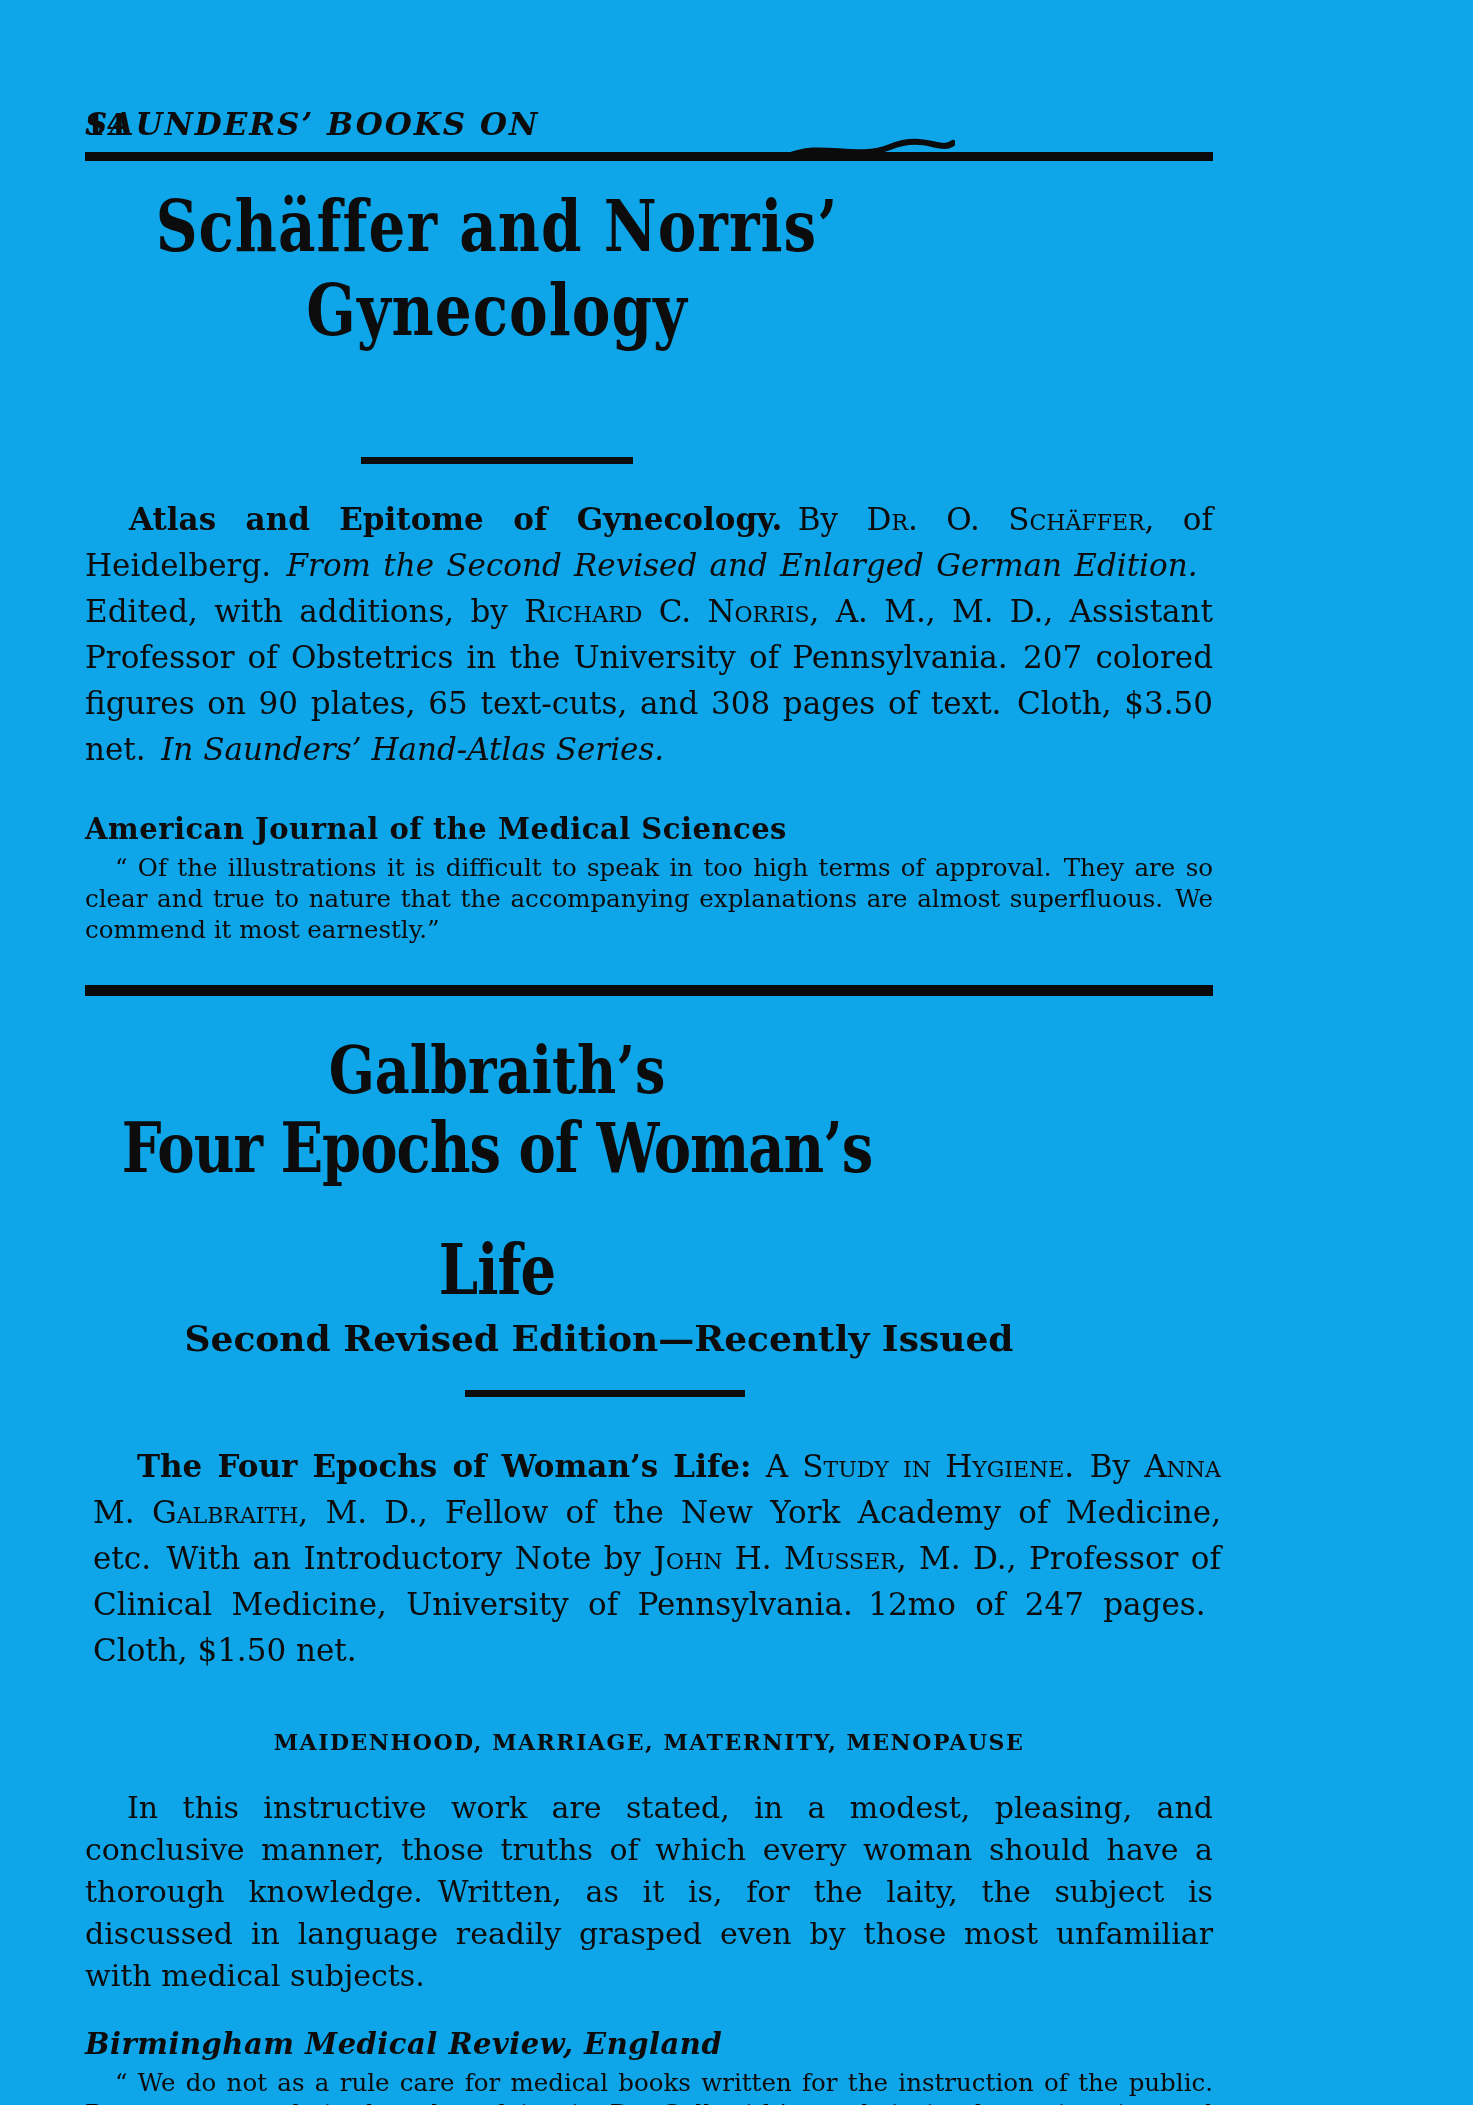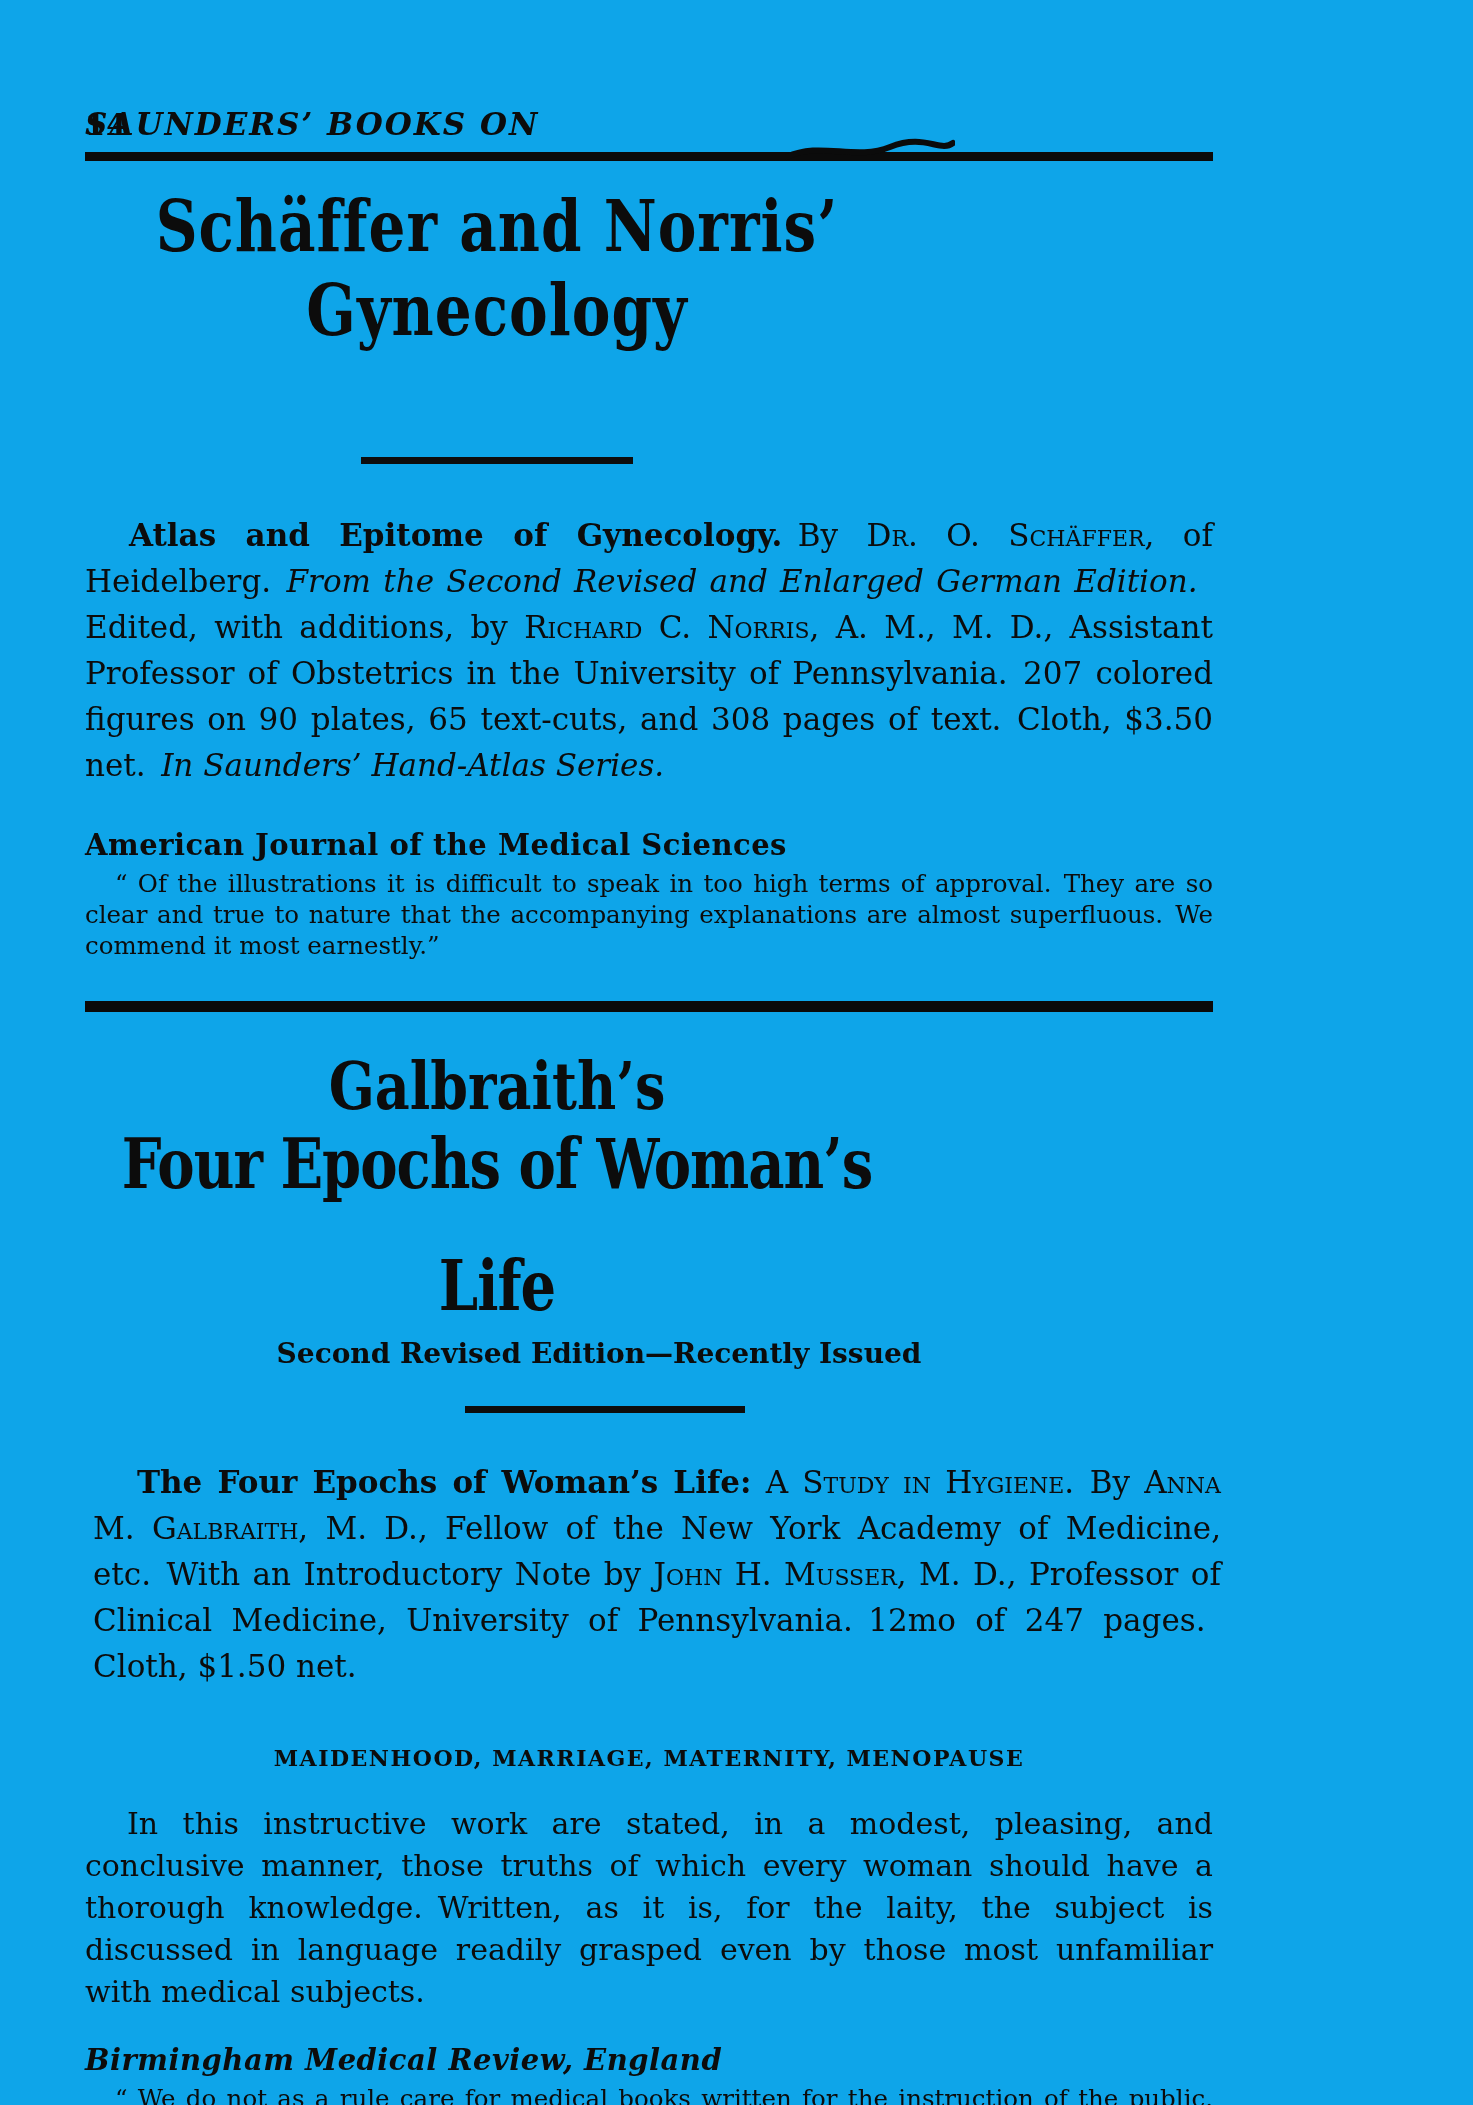--- a/index.html
+++ b/index.html
@@ -25,21 +25,21 @@
   .flourish { position:absolute; left:700px; top:-15px; }
 
   
   .title-block { width:824px; text-align:center; font-weight:bold; }
   .t1 { margin-top:24px; font-size:58px; line-height:84px; letter-spacing:1px; transform:scaleY(1.22); }
   .t2 { font-size:58px; line-height:84px; letter-spacing:1px; transform:scaleY(1.22); }
   .srule { width:272px; height:7px; background:#0d0d0d; margin:104px auto 0 auto; }
 
   
   .body-para {
-    margin-top:48px; width:1128px;
+    margin-top:32px; width:1128px;
     font-size:31px; line-height:46px;
     text-align:justify; text-indent:44px;
   }
   .b  { font-weight:bold; }
   .i  { font-style:italic; }
   .sc { font-variant:small-caps; }
 
   .rev-head { margin-top:40px; font-size:29px; font-weight:bold; letter-spacing:0.5px; }
   .rev-quote {
     margin-top:6px; width:1128px;
@@ -47,21 +47,21 @@
     text-align:justify; text-indent:30px;
   }
 
   .divider { margin-top:40px; width:1128px; height:11px; background:#0a0a0a; }
 
   .g1 { margin-top:34px; width:824px; text-align:center; font-weight:bold;
         font-size:54px; line-height:80px; transform:scaleY(1.2); }
   .g2 { width:824px; text-align:center; font-weight:bold;
         font-size:56px; line-height:98px; letter-spacing:-1px; transform:scaleY(1.25); }
   .sub { margin-top:6px; width:1028px; text-align:center; font-weight:bold;
-         font-size:28px; line-height:52px; }
+         font-size:36px; line-height:52px; }
   .srule2 { width:280px; height:7px; background:#0d0d0d; margin:26px 0 0 380px; }
 
   .para2 { margin-top:46px;margin-left:8px; }
 
   .mid-head { margin-top:50px; width:1128px; text-align:center;
               font-size:22px; font-weight:bold; letter-spacing:1.5px; line-height:38px; }
 
   .body-para3 {
     margin-top:26px; width:1128px;
     font-size:30px; line-height:42px;

